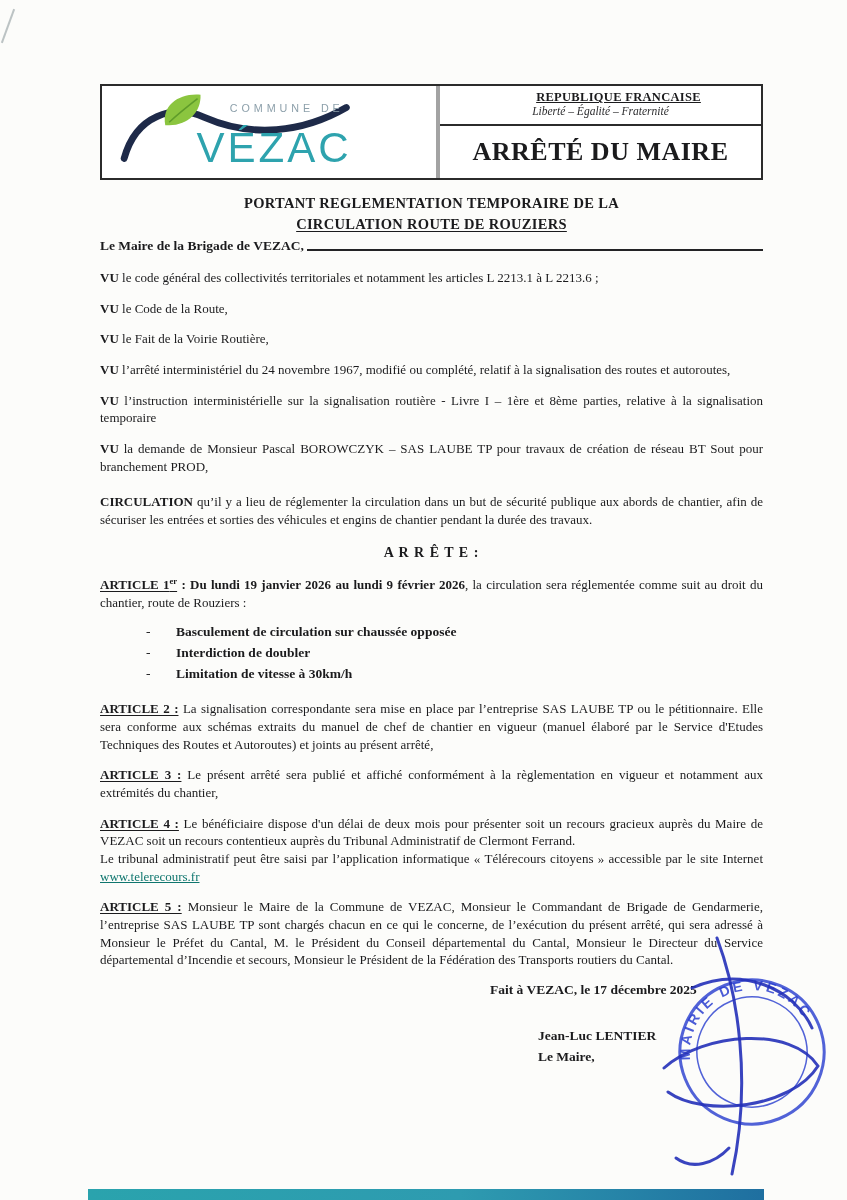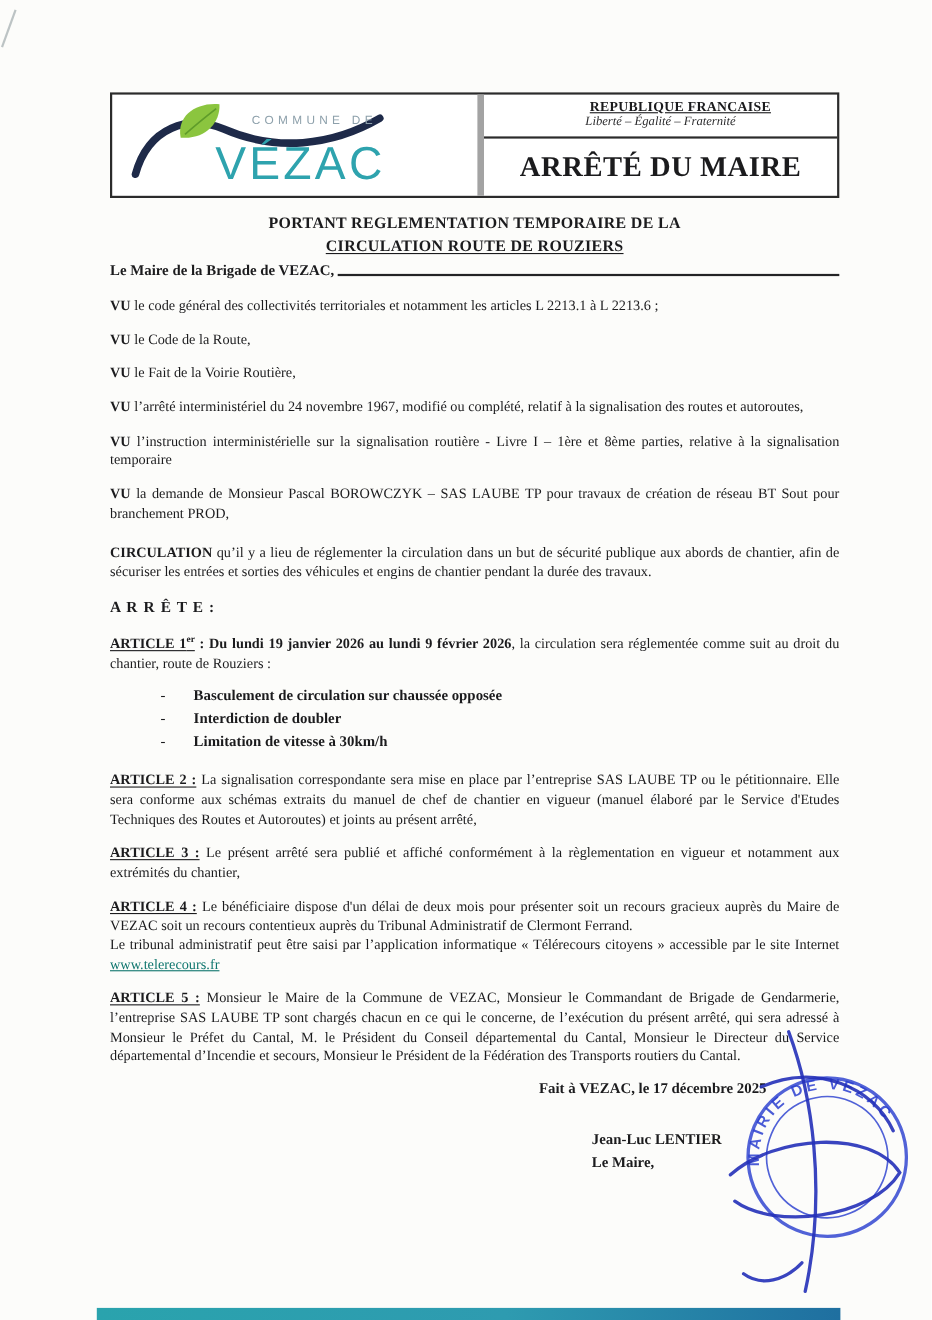--- a/index.html
+++ b/index.html
@@ -10,21 +10,21 @@
     font-family:"Liberation Serif", serif;
   }
   .scan-mark {
     position:absolute; left:7px; top:8px; width:2px; height:36px;
     background:#9aa4a8; transform:rotate(20deg); opacity:.65;
   }
   .content { position:absolute; left:100px; top:84px; width:663px; }
 
   
   .header-box { display:flex; border:2px solid #2b2b2b; height:96px; margin-bottom:13px; background:#fff; }
-  .header-left { width:338px; border-right:6px solid #a3a3a3; position:relative; }
+  .header-left { width:338px; border-right:4px solid #a3a3a3; position:relative; }
   .header-left svg { position:absolute; inset:0; width:100%; height:100%; }
   .logo-small { font-family:"Liberation Sans", sans-serif; font-size:11px; letter-spacing:4px; fill:#8da0ab; }
   .logo-name  { font-family:"Liberation Sans", sans-serif; font-size:43px; letter-spacing:3px; fill:#2ea3ae; }
   .header-right { flex:1; display:flex; flex-direction:column; }
   .header-right-top { height:40px; border-bottom:2px solid #2b2b2b; text-align:center; padding-top:4px; }
   .republique { font-size:12.5px; font-weight:bold; text-decoration:underline; letter-spacing:.3px;padding-left:36px; }
   .motto { font-size:11.5px; font-style:italic; color:#2c2c2e; }
   .header-right-bottom { flex:1; display:flex; align-items:center; justify-content:center; }
   .doc-type { font-size:26px; font-weight:bold; letter-spacing:.5px; white-space:nowrap; }
 
@@ -32,21 +32,21 @@
   .doc-title { text-align:center; font-weight:bold; font-size:14.5px; line-height:1.45; letter-spacing:.3px; margin-bottom:3px; }
   .doc-title .u { text-decoration:underline; text-underline-offset:2px; }
   .intro-row { display:flex; align-items:flex-end; margin-bottom:15px; font-size:13.5px; }
   .leader-line { flex:1; border-bottom:2px solid #232325; margin:0 0 3px 3px; }
 
   
   .para { font-size:13px; line-height:1.36; margin:0 0 13px 0; text-align:justify; }
   .b { font-weight:bold; }
   .article-label { font-weight:bold; text-decoration:underline; text-underline-offset:2px; }
   .article-label sup { font-size:8.5px; }
-  .arrete { font-weight:bold; font-size:14px; letter-spacing:1px; margin:16px 0 15px 0; }
+  .arrete { text-align:center; font-weight:bold; font-size:14px; letter-spacing:1px; margin:16px 0 15px 0; }
   .bullets { margin:-2px 0 15px 46px; }
   .bullet-row { display:flex; font-size:13.5px; line-height:1.55; }
   .bullet-row .dash { width:30px; }
   .link { color:#0f766e; text-decoration:underline; cursor:pointer; }
 
   
   .closing-date { font-weight:bold; font-size:13.5px; margin:11px 0 28px 390px; }
   .closing-sig  { font-weight:bold; font-size:13.5px; margin-left:438px; line-height:1.55; }
 
   

